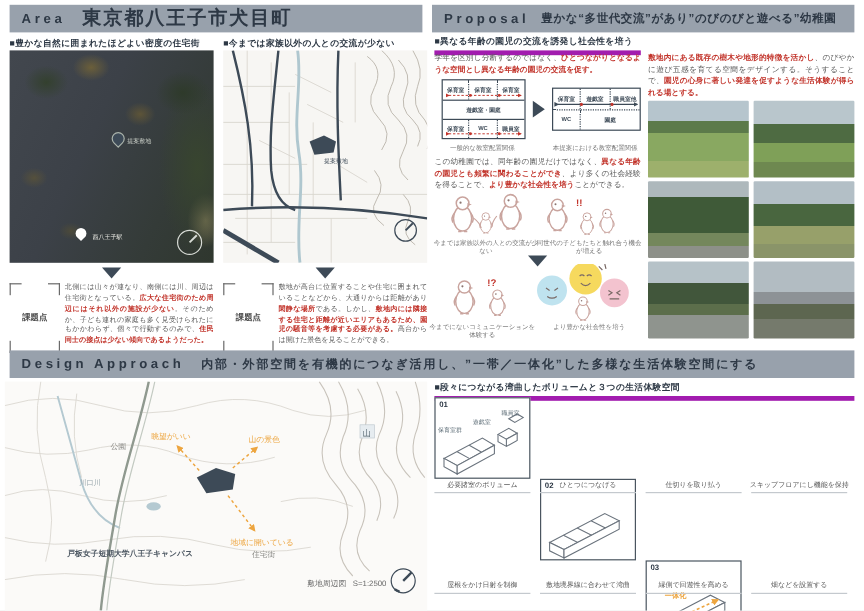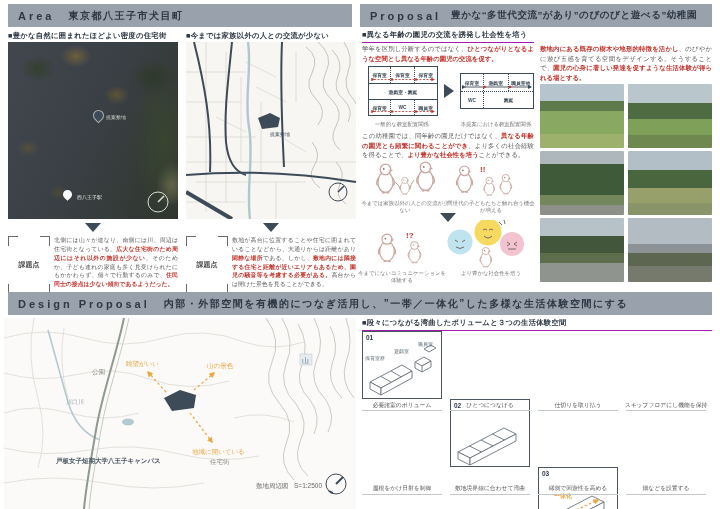--- a/index.html
+++ b/index.html
@@ -2,24 +2,24 @@
 <html><head>
 <meta charset="utf-8">
 <style>
   html,body{margin:0;padding:0;background:#e8e8e8;}
   .board{position:relative;width:720px;height:509px;background:#ffffff;overflow:hidden;
          font-family:"Liberation Sans","DejaVu Sans",sans-serif;color:#444;}
   .abs{position:absolute;}
   
   .bar{background:#98a1ac;color:#2d3845;display:flex;align-items:center;padding:0 10px;box-sizing:border-box;}
   .bar .en{font-weight:bold;font-size:11px;letter-spacing:3px;margin-right:14px;white-space:nowrap;}
-  .bar .jp{font-weight:bold;font-size:10px;letter-spacing:1.5px;white-space:nowrap;}
+  .bar .jp{font-weight:bold;font-size:16px;letter-spacing:1.5px;white-space:nowrap;}
   
   .h2{font-size:7.3px;font-weight:bold;color:#2d3845;letter-spacing:.3px;white-space:nowrap;}
-  .h2.u{border-bottom:1px solid #a21caf;padding-bottom:2px;}
+  .h2.u{border-bottom:4px solid #a21caf;padding-bottom:2px;}
   
   .bt{font-size:6.4px;line-height:1.5;color:#5a5a5a;text-align:justify;}
   .em{color:#c2342b;font-weight:bold;}
   .cap{font-size:5.4px;color:#777;text-align:center;line-height:1.35;}
   
   .tri-down{width:0;height:0;border-left:8px solid transparent;border-right:8px solid transparent;border-top:9px solid #3d4a57;}
   .tri-right{width:0;height:0;border-top:7px solid transparent;border-bottom:7px solid transparent;border-left:10px solid #3d4a57;}
   
   .bracket{position:relative;width:42px;height:58px;display:flex;align-items:center;justify-content:center;}
   .bracket .c{position:absolute;width:9px;height:9px;border:0 solid #6a6a6a;}
@@ -269,21 +269,21 @@
   <div class="abs bt" style="left:540px;top:44px;width:172px;"><span class="em">敷地内にある既存の樹木や地形的特徴を活かし</span><span>、のびやかに遊び五感を育てる空間をデザインする。そうすることで、</span><span class="em">園児の心身に著しい発達を促すような生活体験が得られる場とする。</span></div>
 
   <div class="abs photo ph1" style="left:540px;top:84px;width:84px;height:64px;"></div>
   <div class="abs photo ph2" style="left:628px;top:84px;width:84px;height:64px;"></div>
   <div class="abs photo ph3" style="left:540px;top:151px;width:84px;height:64px;"></div>
   <div class="abs photo ph4" style="left:628px;top:151px;width:84px;height:64px;"></div>
   <div class="abs photo ph5" style="left:540px;top:218px;width:84px;height:64px;"></div>
   <div class="abs photo ph6" style="left:628px;top:218px;width:84px;height:64px;"></div>
 
   <div class="abs bar" style="left:8px;top:292px;width:704px;height:23px;">
-    <span class="en">Design Proposal</span>
+    <span class="en">Design Approach</span>
     <span class="jp" style="font-size:10px;">内部・外部空間を有機的につなぎ活用し、”一帯／一体化”した多様な生活体験空間にする</span>
   </div>
 
   <div class="abs contmap" style="left:4px;top:318px;width:352px;height:191px;">
     <svg width="352" height="191">
 
       <g stroke="#ddd9d3" stroke-width="0.8" fill="none">
         <path d="M0,20 q40,-12 80,0 q40,12 80,0 q40,-12 80,4 q30,10 60,0"></path>
         <path d="M0,55 q35,10 70,2 q40,-10 75,4 q40,14 80,2"></path>
         <path d="M0,95 q30,-10 65,0 q35,10 70,0"></path>

